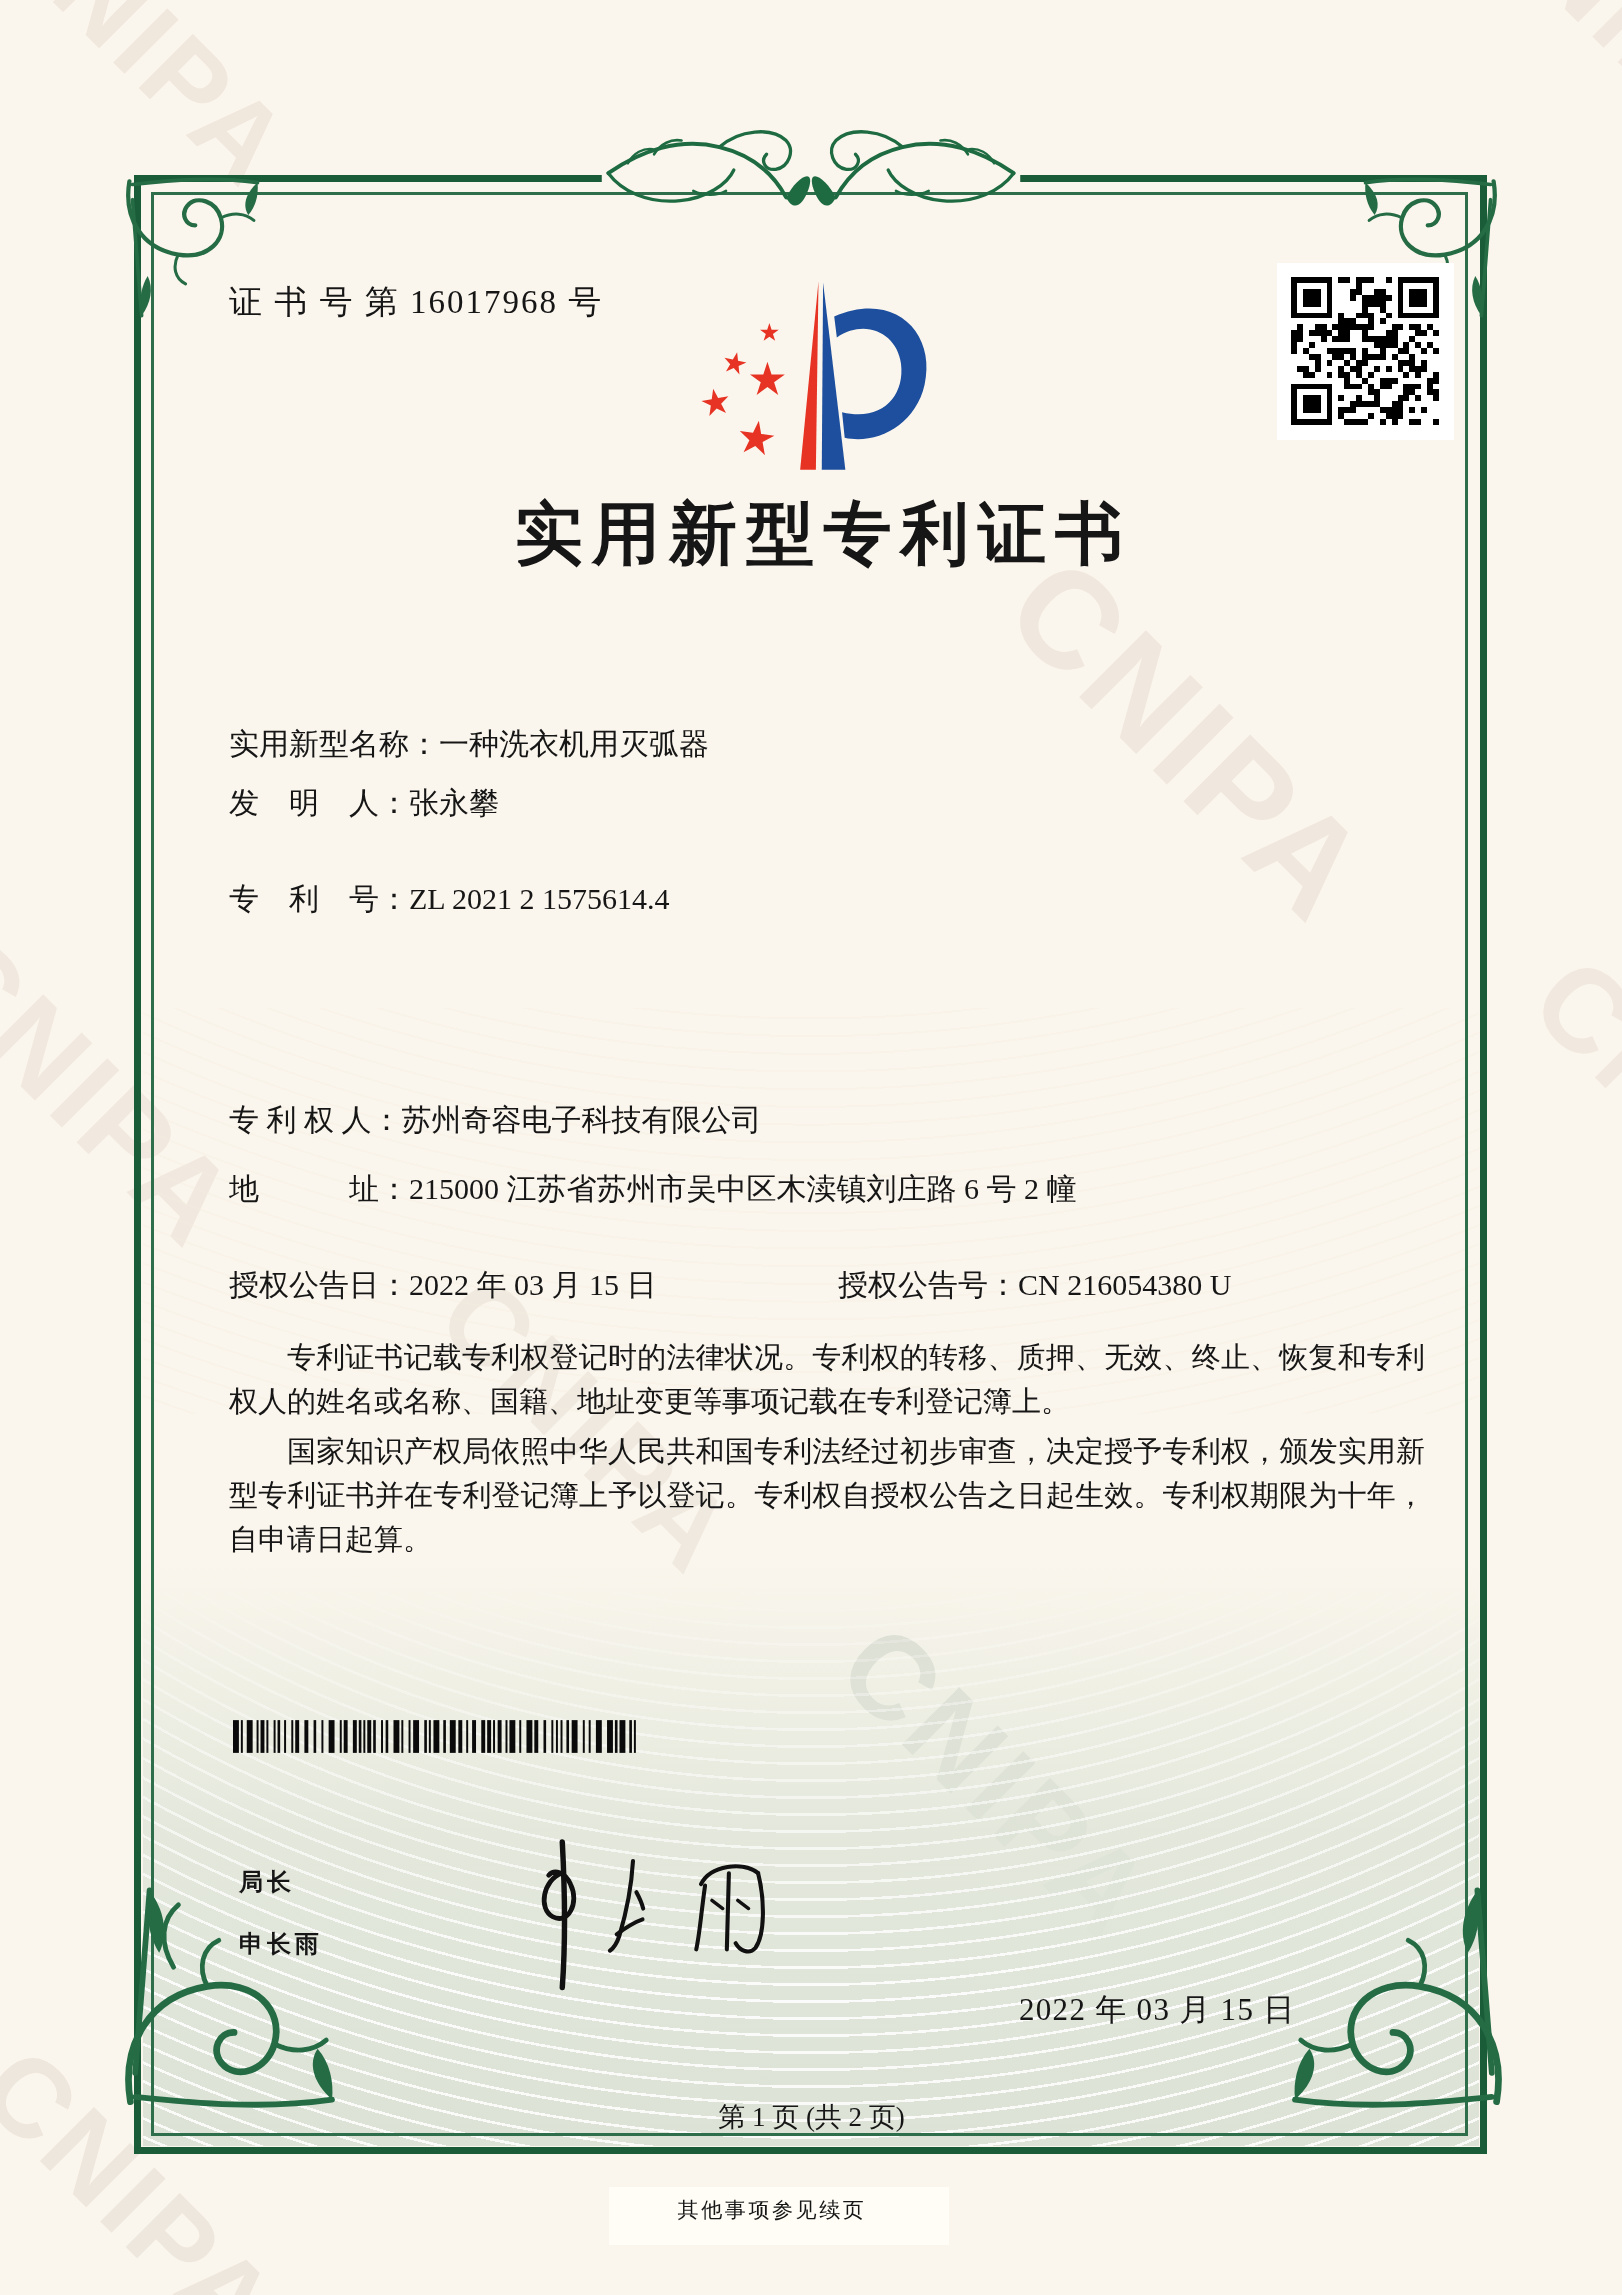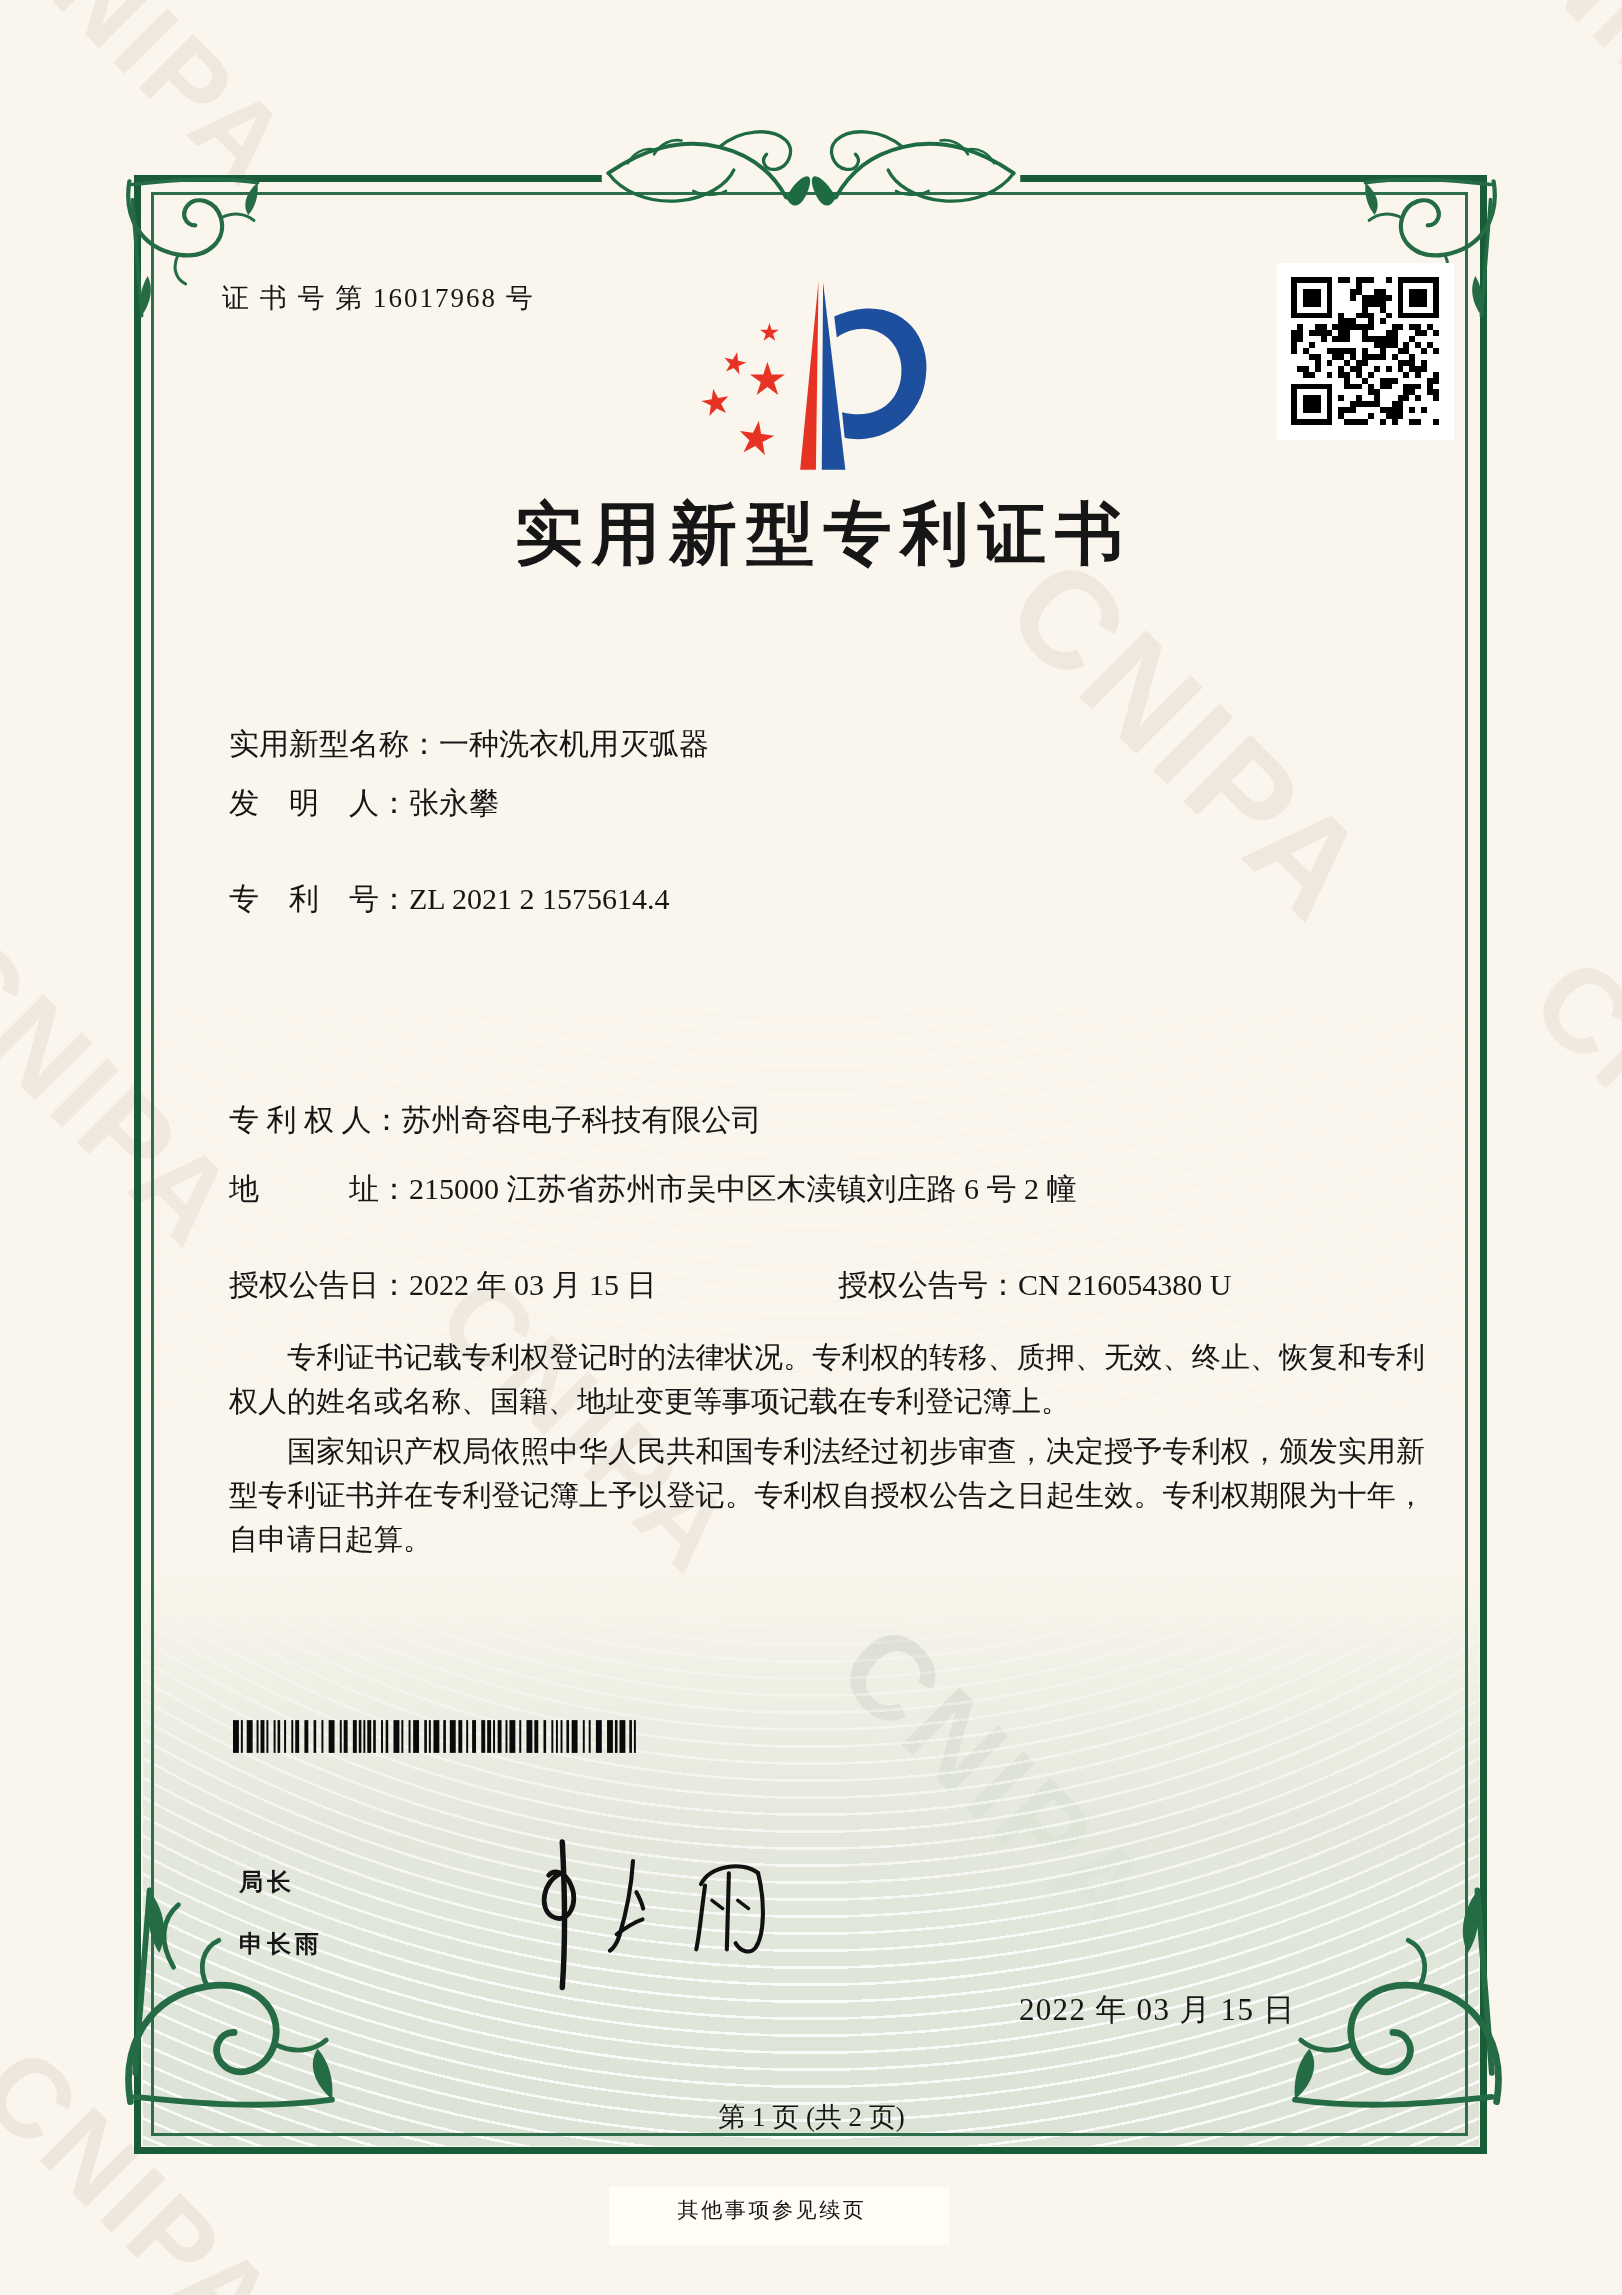--- a/index.html
+++ b/index.html
@@ -19,21 +19,21 @@
       rgba(255,255,255,0) 0 14.4px, rgba(255,255,255,.85) 14.4px 17px);
     -webkit-mask-image:linear-gradient(180deg,transparent 0,rgba(0,0,0,.5) 30%,#000 70%);
             mask-image:linear-gradient(180deg,transparent 0,rgba(0,0,0,.5) 30%,#000 70%);}
   .wavefaint{position:absolute;left:143px;top:1008px;width:1336px;height:406px;opacity:.35;
     background:repeating-radial-gradient(circle at 50% -1440px,
       rgba(255,255,255,0) 0 15.7px, rgba(243,236,222,.9) 15.7px 17.7px);}
   
   .wm{position:absolute;font-family:"Liberation Sans","DejaVu Sans",sans-serif;
       font-weight:bold;transform:rotate(45deg);letter-spacing:5.2px;white-space:nowrap;}
   
-  .certno{position:absolute;left:222px;top:280px;font-size:27px;letter-spacing:2px;}
+  .certno{position:absolute;left:229px;top:280px;font-size:33px;letter-spacing:2px;}
   .title{position:absolute;left:12px;top:489px;width:100%;text-align:center;margin:0;
          font-size:68px;font-weight:bold;letter-spacing:9.2px;}
   .field{position:absolute;left:229px;width:1217px;font-size:30px;white-space:nowrap;}
   .flabel{display:inline-block;}
   .grant2{position:absolute;left:609px;top:0;}
   .bodytext{position:absolute;left:229px;top:1335px;width:1196px;
             font-size:29px;line-height:44px;text-align:justify;}
   .bodytext p{margin:0 0 5.9px 0;text-indent:2em;}
   .signer{position:absolute;left:239px;font-size:24px;font-weight:600;
           font-family:"Liberation Sans","DejaVu Sans",sans-serif;letter-spacing:3.9px;}

